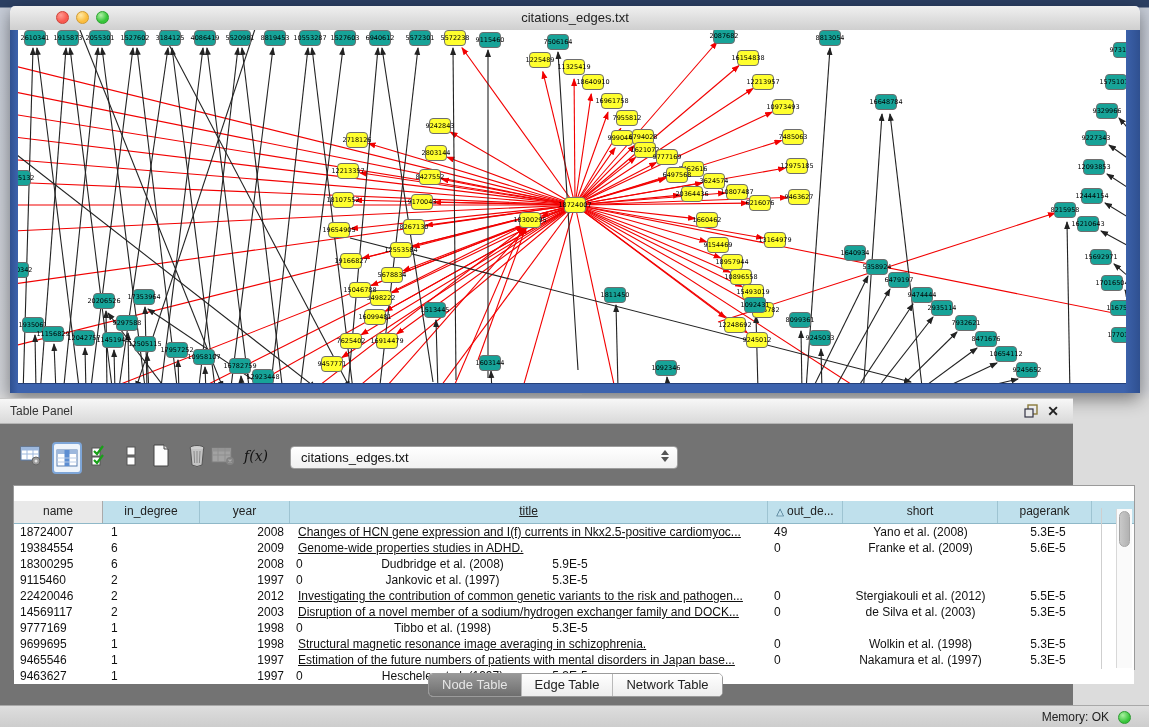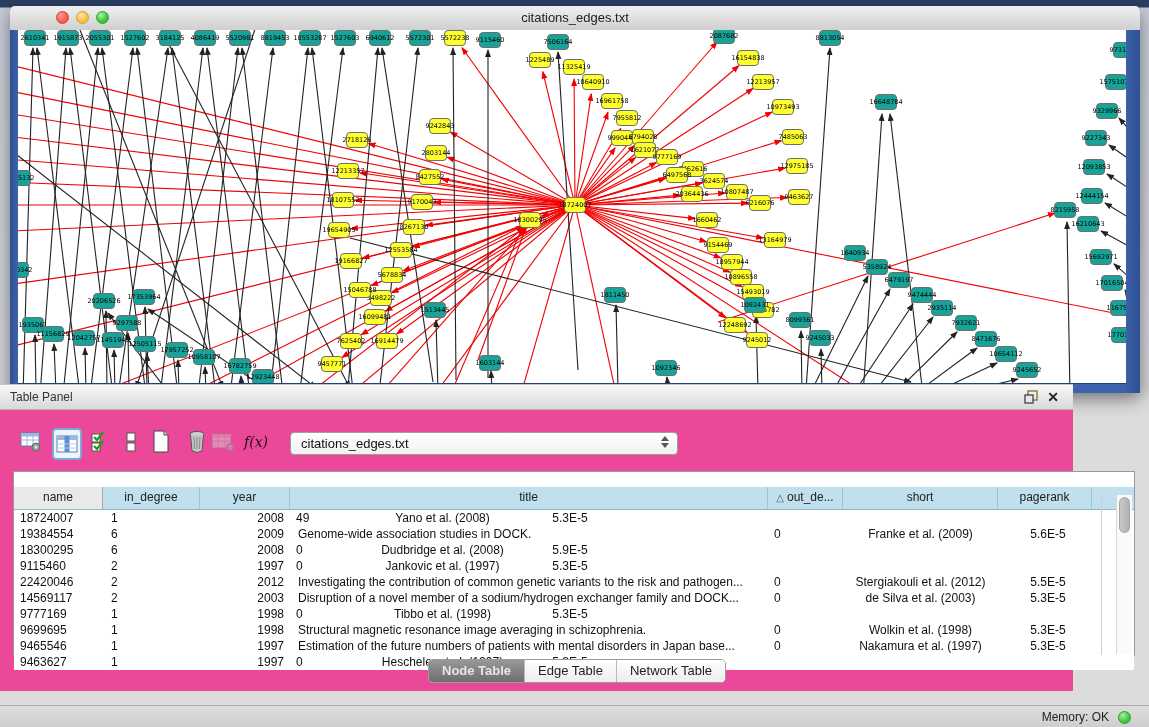--- a/index.html
+++ b/index.html
@@ -23,21 +23,21 @@
   .win-body{position:absolute;left:0;right:0;top:24px;bottom:0;
     background:linear-gradient(90deg,#2f5090,#3d63ad 8px,#3d63ad calc(100% - 16px),#2f5090);}
   .canvas-holder{position:absolute;left:8px;top:0;width:1108px;height:353px;background:#fff;
     border-bottom:1px solid #24407a;}
   svg.net{display:block;}
   
   .splitter{position:absolute;left:0;top:393px;width:1149px;height:5px;}
   .splitter .grip{position:absolute;left:570px;top:1px;width:12px;height:3px;
     border-top:1px solid #9a9a9a;border-bottom:1px solid #fff;}
   
-  .table-panel{position:absolute;left:0;top:384px;width:1073px;height:307px;background:#ec4899;}
+  .table-panel{position:absolute;left:0;top:398px;width:1073px;height:307px;background:#737373;}
   .panel-header{position:relative;height:24px;background:linear-gradient(#f7f7f7,#d9d9d9);
     border-top:1px solid #c6c6c6;border-bottom:1px solid #b4b4b4;}
   .panel-title{position:absolute;left:10px;top:0;line-height:24px;font-size:12px;color:#333;}
   .panel-btn{position:absolute;top:4px;width:16px;height:16px;cursor:default;}
   .float-btn{right:34px;}
   .close-btn{right:12px;font-size:14px;font-weight:bold;color:#222;line-height:16px;text-align:center;}
   
   .toolbar{position:absolute;left:0;top:40px;height:44px;width:100%;}
   .tbtn{position:absolute;top:4px;width:26px;height:28px;display:flex;align-items:center;justify-content:center;}
   .tbtn.active{border:2px solid #7ea6d8;border-radius:4px;background:#eef4fb;}
@@ -51,21 +51,21 @@
   .combo .arrows .up{border-bottom:5px solid #555;}
   .combo .arrows .dn{border-top:5px solid #555;}
   
   .table-wrap{position:absolute;left:13px;top:87px;width:1122px;height:185px;background:#fff;
     border:1px solid #9a9a9a;box-sizing:border-box;}
   .thead{display:flex;height:22px;background:#bfe0ec;border-bottom:1px solid #8fb8c8;margin-top:15px;}
   .th{box-sizing:border-box;border-right:1px solid #9ec4d2;font-size:12px;color:#222;
     text-align:center;line-height:21px;overflow:hidden;white-space:nowrap;}
   .th.name{background:#e9e9e9;border-right:1px solid #aaa;}
   .sort-tri{font-size:10px;color:#2e5f7a;margin-right:3px;}
-  .col0{width:89px;}.col1{width:97px;}.col2{width:90px;}.col3{width:478px;}
+  .col0{width:89px;}.col1{width:97px;}.col2{width:90px;}.col3{width:478px;text-decoration:underline;}
   .col4{width:75px;}.col5{width:155px;}.col6{width:94px;text-align:center;}
   .trow{display:flex;height:16px;font-size:12px;color:#111;background:#fff;}
   .td{box-sizing:border-box;overflow:hidden;white-space:nowrap;line-height:16px;}
   .td.c0{padding-left:6px;}
   .td.c1{padding-left:8px;}
   .td.c2{text-align:right;padding-right:6px;}
   .td.c3{padding-left:8px;}
   .td.c4{padding-left:6px;}
   .td.c5{text-align:center;}
   .td.c6{padding-left:6px;}
@@ -73,21 +73,21 @@
   .scroll-track{position:absolute;top:23px;bottom:1px;right:2px;width:15px;background:#fafafa;
     border-left:1px solid #d8d8d8;}
   .scroll-thumb{position:absolute;top:2px;left:2px;width:11px;height:36px;border-radius:6px;
     background:linear-gradient(90deg,#c9c9c9,#b2b2b2);border:1px solid #a5a5a5;box-sizing:border-box;}
   
   .tabs{position:absolute;left:428px;top:275px;height:22px;display:flex;
     border:1px solid #9b9b9b;border-radius:5px;overflow:hidden;background:#fff;}
   .tab{padding:0 13px;line-height:22px;font-size:13px;color:#222;
     background:linear-gradient(#ffffff,#ededed);border-right:1px solid #b9b9b9;white-space:nowrap;}
   .tab:last-child{border-right:none;}
-  .tab.selected{background:linear-gradient(#989898,#6e6e6e);color:#e6e6e6;font-weight:bold;}
+  .tab.selected{background:linear-gradient(#989898,#6e6e6e);color:#e6e6e6;}
   
   .status-bar{position:absolute;left:0;top:705px;width:1149px;height:22px;
     background:linear-gradient(#dedede,#cccccc);border-top:1px solid #a8a8a8;}
   .mem-label{position:absolute;right:40px;top:0;line-height:22px;font-size:12px;color:#222;}
   .mem-dot{position:absolute;right:18px;top:5px;width:13px;height:13px;border-radius:50%;
     background:radial-gradient(circle at 35% 30%,#a8f0a0,#37c53a 65%);border:1px solid #2a9a2e;box-sizing:border-box;}
 </style>
 </head>
 <body>
 
@@ -574,29 +574,30 @@
       <div class="th col3">title</div>
       <div class="th col4"><span class="sort-tri">△</span><span>out_de...</span></div>
       <div class="th col5">short</div>
       <div class="th col6">pagerank</div>
     </div>
     <div id="table-rows">
         <div class="trow">
           <div class="td c0 col0">18724007</div>
           <div class="td c1 col1">1</div>
           <div class="td c2 col2">2008</div>
+          <div class="td c3 col3">Changes of HCN gene expression and I(f) currents in Nkx2.5-positive cardiomyoc...</div>
           <div class="td c4 col4">49</div>
           <div class="td c5 col5">Yano et al. (2008)</div>
           <div class="td c6 col6">5.3E-5</div>
         </div>
         <div class="trow">
           <div class="td c0 col0">19384554</div>
           <div class="td c1 col1">6</div>
           <div class="td c2 col2">2009</div>
-          <div class="td c3 col3">Genome-wide association studies in DOCK.</div>
+          <div class="td c3 col3">Genome-wide properties studies in ADHD.</div>
           <div class="td c4 col4">0</div>
           <div class="td c5 col5">Franke et al. (2009)</div>
           <div class="td c6 col6">5.6E-5</div>
         </div>
         <div class="trow">
           <div class="td c0 col0">18300295</div>
           <div class="td c1 col1">6</div>
           <div class="td c2 col2">2008</div>
           <div class="td c4 col4">0</div>
           <div class="td c5 col5">Dudbridge et al. (2008)</div>

